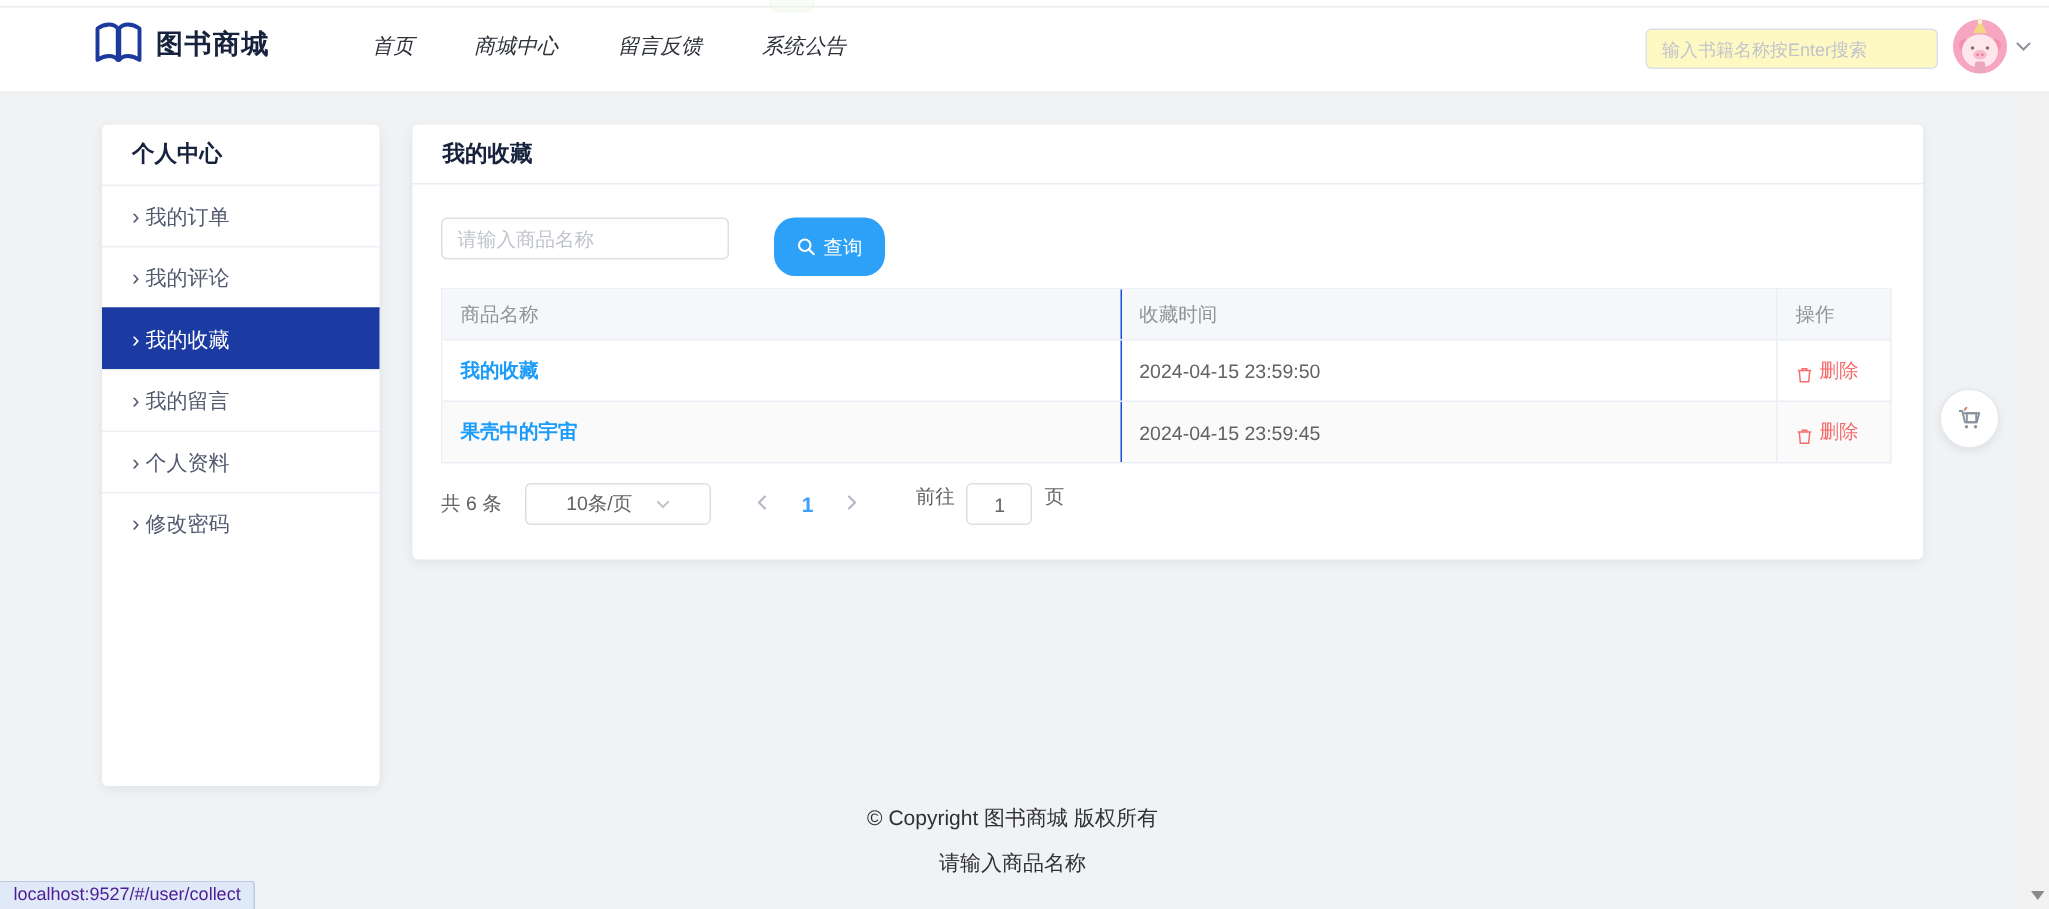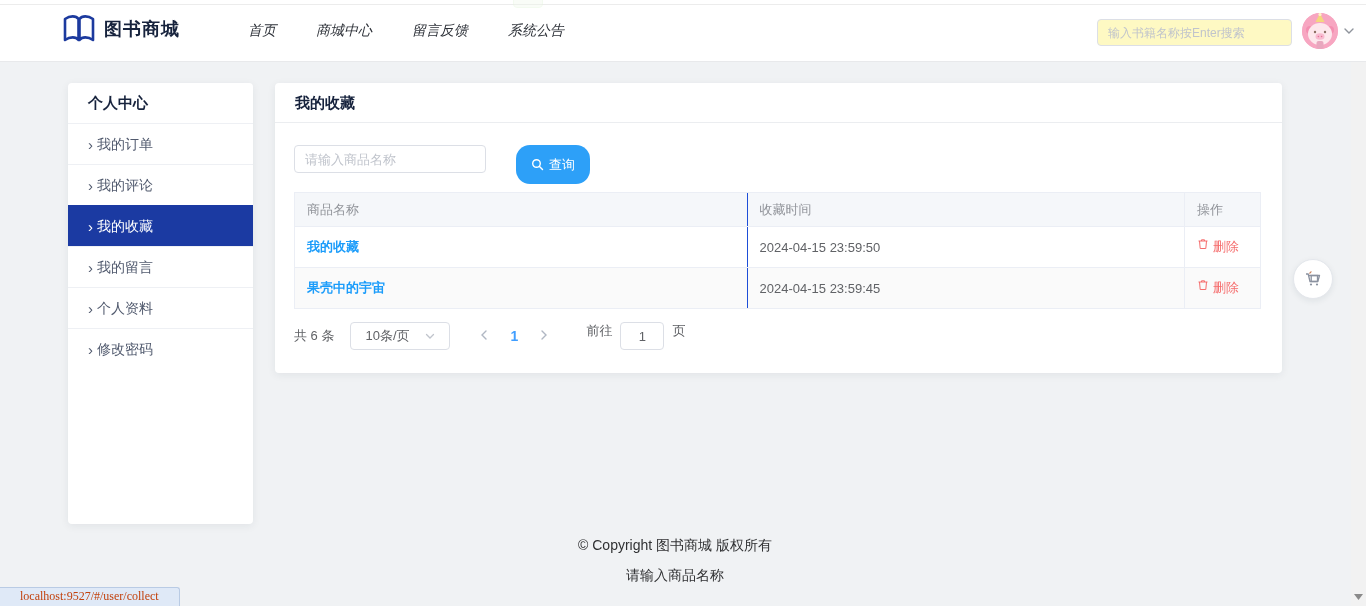--- a/index.html
+++ b/index.html
@@ -68,27 +68,27 @@
   .trow { display:flex; }
   .trow + .trow { border-top:1px solid #ebeef5; }
   .tcell { padding:0 12px; display:flex; align-items:center; }
   .col-name { width:453px; border-right:1px solid #1d4ed8; }
   .col-time { width:438px; border-right:1px solid #ebeef5; }
   .col-op   { width:75px; }
   .thead { background:#f5f7fa; height:33px; color:#909399; }
   .tbody-row { height:41px; background:#fff; color:#606266; }
   .tbody-row.alt { background:#fafafa; }
   .prod-link { color:#1b9cfa; font-weight:bold; cursor:pointer; }
-  .del-btn { color:#f56c6c; display:flex; align-items:flex-start; gap:4px; cursor:pointer; }
+  .del-btn { color:#f56c6c; display:flex; align-items:flex-end; gap:4px; cursor:pointer; }
 
   
   .pager { position:absolute; left:19px; top:239px; height:28px;
     display:flex; align-items:center; font-size:13px; color:#606266; }
   .pg-total { margin-right:16px; }
-  .pg-size { width:100px; height:28px; border:1px solid #dcdfe6; border-radius:4px;
+  .pg-size { width:124px; height:28px; border:1px solid #dcdfe6; border-radius:4px;
     display:flex; align-items:center; justify-content:center; gap:14px; cursor:pointer; margin-right:20px; }
   .pg-arrow { width:28px; text-align:center; color:#b0b7c3; font-size:13px; cursor:pointer; }
   .pg-cur { width:32px; text-align:center; color:#409eff; font-weight:bold; font-size:14px; cursor:pointer; }
   .pg-goto { display:flex; gap:8px; margin-left:28px; }
   .pg-input { width:44px; height:28px; border:1px solid #dcdfe6; border-radius:4px;
     text-align:center; font-size:13px; color:#606266; outline:none;
     font-family:"Liberation Sans","DejaVu Sans",sans-serif; }
 
   
   .footer-line1 { position:absolute; top:537px; left:0; width:1350px; text-align:center;
@@ -96,23 +96,23 @@
   .footer-line2 { position:absolute; top:567px; left:0; width:1350px; text-align:center;
     font-size:14px; color:#303133; cursor:pointer; }
 
   
   .cart-fab { position:absolute; left:1293px; top:259px; width:40px; height:40px;
     border-radius:50%; background:#fff; border:1px solid #e4e7ec;
     box-shadow:0 2px 6px rgba(31,45,61,.08); display:flex; align-items:center; justify-content:center;
     cursor:pointer; z-index:20; }
 
   
-  .status-bar { position:absolute; left:0; bottom:0; height:19px; padding:0 20px;
+  .status-bar { position:absolute; left:0; bottom:0; height:19px; padding:0 9px;
     background:#dfe9f7; border:1px solid #b9cbe4; border-left:none; border-bottom:none;
-    border-top-right-radius:3px; font-size:12px; color:#c2410c; line-height:17px; z-index:30;font-family:Liberation Serif, serif; }
+    border-top-right-radius:3px; font-size:12px; color:#4c1d95; line-height:17px; z-index:30; }
 
   
   .scrollbar { position:absolute; right:0; top:62px; width:15px; height:544px;
     background:#f2f2f2; z-index:25; }
   .sb-down { position:absolute; bottom:3px; left:0; width:15px; height:12px;
     display:flex; align-items:center; justify-content:center; cursor:pointer; }
   .sb-down svg { display:block; }
 
   .icon { display:inline-flex; }
 </style>

